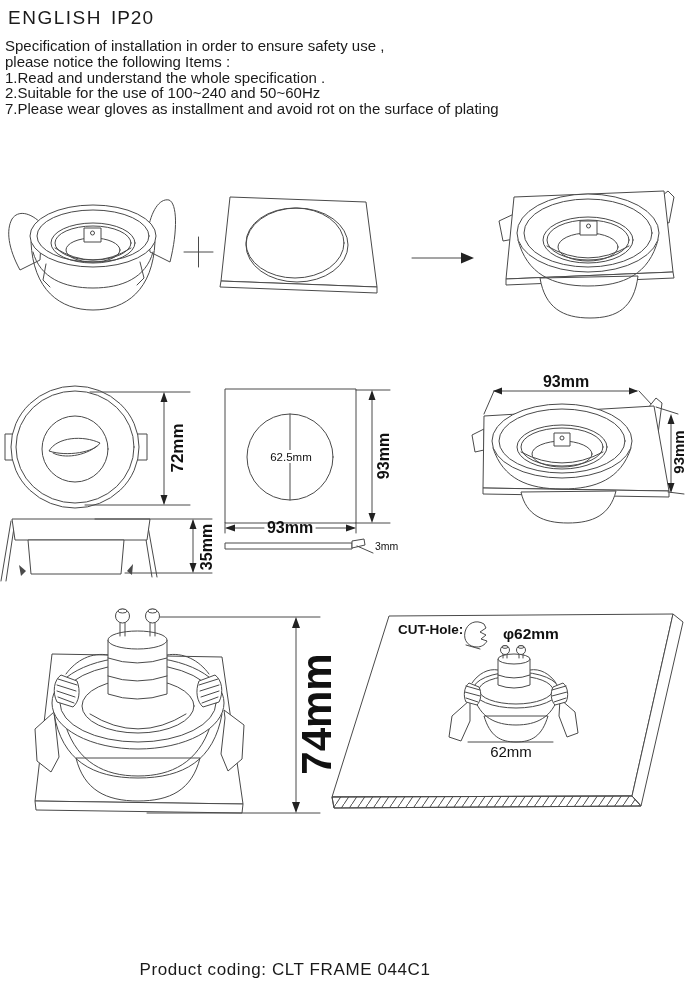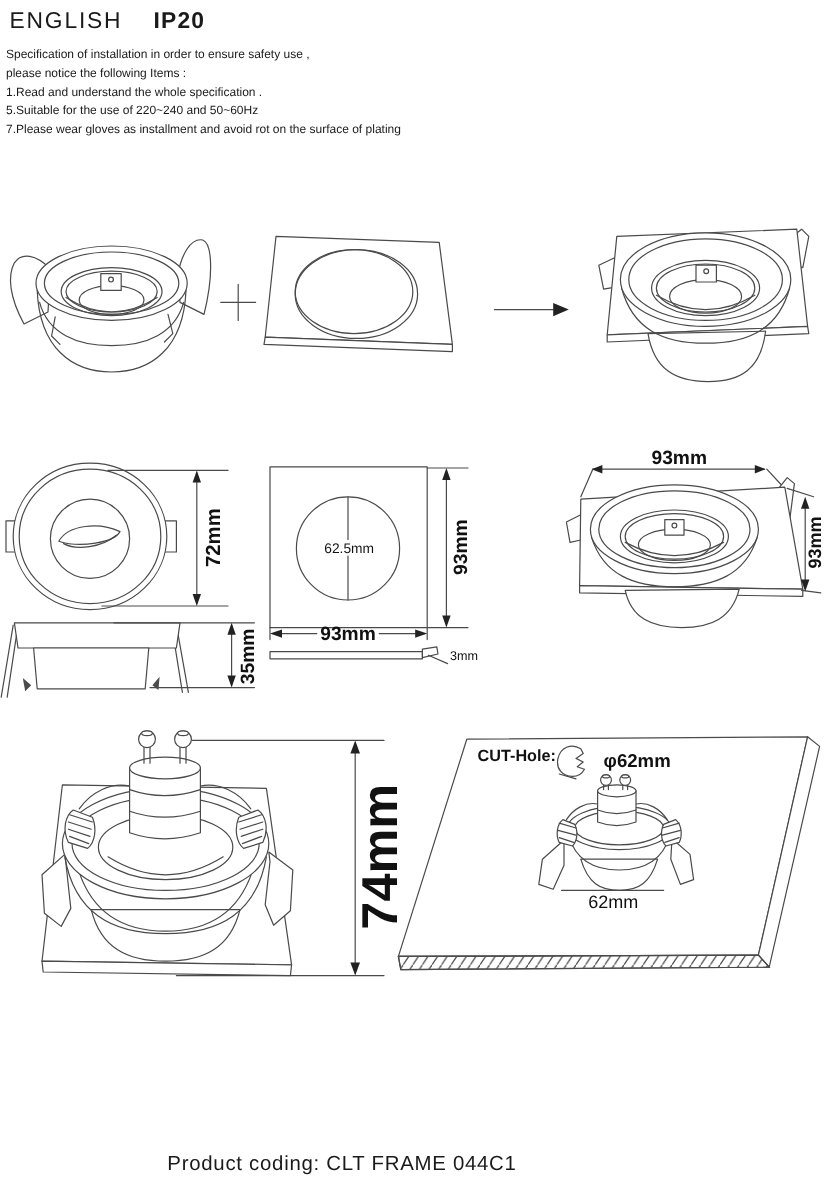--- a/index.html
+++ b/index.html
@@ -1,20 +1,20 @@
 <!DOCTYPE html>
 <html><head>
 <meta charset="utf-8">
 <style>
   html,body{margin:0;padding:0;background:#fff;}
   .page{position:relative;width:690px;height:1000px;background:#ffffff;overflow:hidden;
         font-family:"Liberation Sans",sans-serif;color:#1a1a1a;}
   .hdr{position:absolute;left:8px;top:7px;font-size:19px;letter-spacing:1.5px;color:#1a1a1a;}
-  .hdr .ip{margin-left:26px;letter-spacing:1px;font-weight:bold;}
-  .spec{position:absolute;left:5px;top:38px;width:680px;font-size:10px;line-height:15.8px;color:#1a1a1a;}
+  .hdr .ip{margin-left:9px;letter-spacing:1px;}
+  .spec{position:absolute;left:5px;top:38px;width:680px;font-size:15px;line-height:15.8px;color:#1a1a1a;}
   .footer{position:absolute;left:0;top:960px;width:570px;text-align:center;font-size:17px;letter-spacing:0.6px;color:#1a1a1a;}
   svg.draw{position:absolute;left:0;top:185px;}
   .ln{fill:none;stroke:#4a4a4a;stroke-width:1;stroke-linejoin:round;stroke-linecap:round;}
   .lnf{fill:#ffffff;stroke:#4a4a4a;stroke-width:1;stroke-linejoin:round;}
   .dk{fill:#4a4a4a;stroke:none;}
   .arr{fill:#222222;stroke:none;}
   svg text{font-family:"Liberation Sans",sans-serif;fill:#111111;}
   .t-dim{font-weight:bold;}
 </style>
 </head>
@@ -23,21 +23,21 @@
 <div class="page">
 
   <div class="hdr">
     <span>ENGLISH</span><span class="ip">IP20</span>
   </div>
 
   <div class="spec">
     <div>Specification of installation in order to ensure safety use ,</div>
     <div>please notice the following Items :</div>
     <div>1.Read and understand the whole specification .</div>
-    <div>5.Suitable for the use of 220~240 and 50~60Hz</div>
+    <div>2.Suitable for the use of 100~240 and 50~60Hz</div>
     <div>7.Please wear gloves as installment and avoid rot on the surface of plating</div>
   </div>
 
   <svg class="draw" width="690" height="665" viewBox="0 185 690 665">
     <defs>
       <pattern id="hatch" patternUnits="userSpaceOnUse" width="8" height="12">
         <line x1="8" y1="0" x2="0" y2="12" stroke="#4a4a4a" stroke-width="1"></line>
       </pattern>
     </defs>
 

